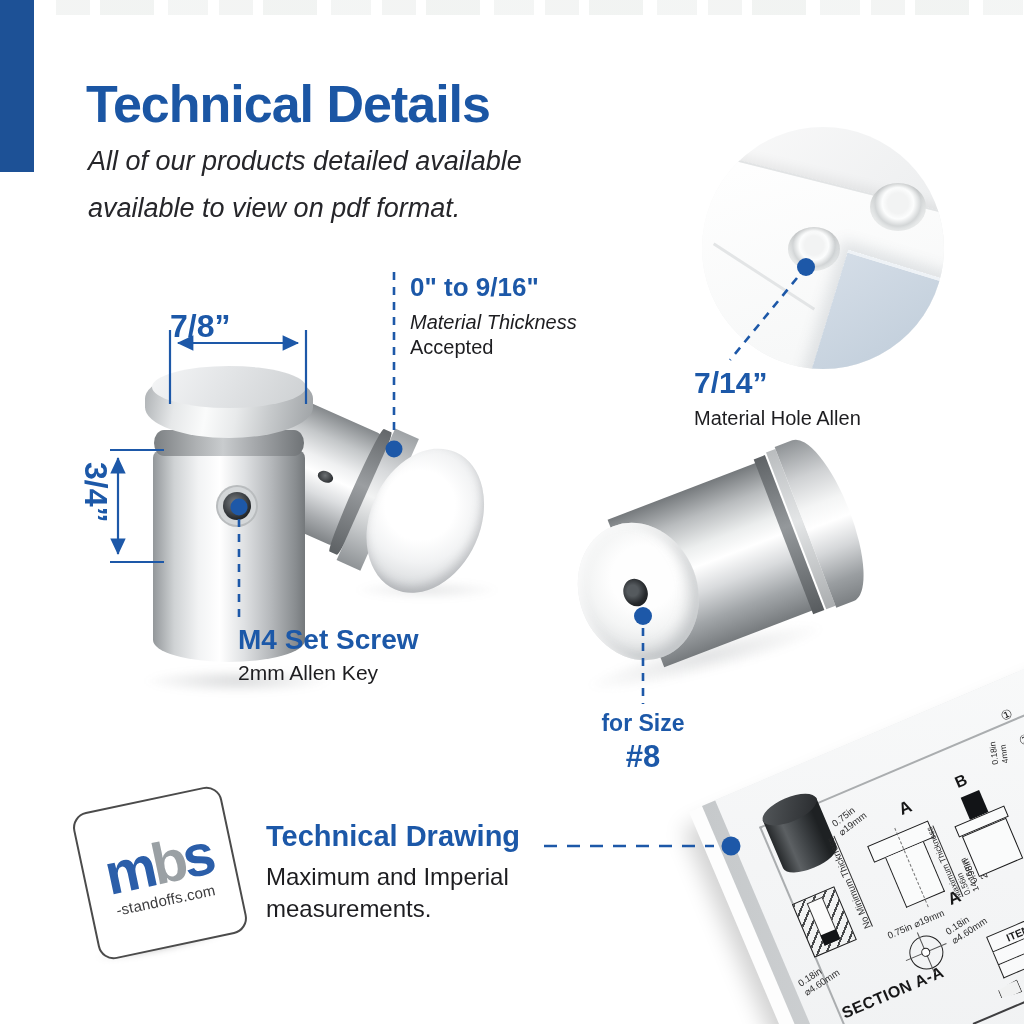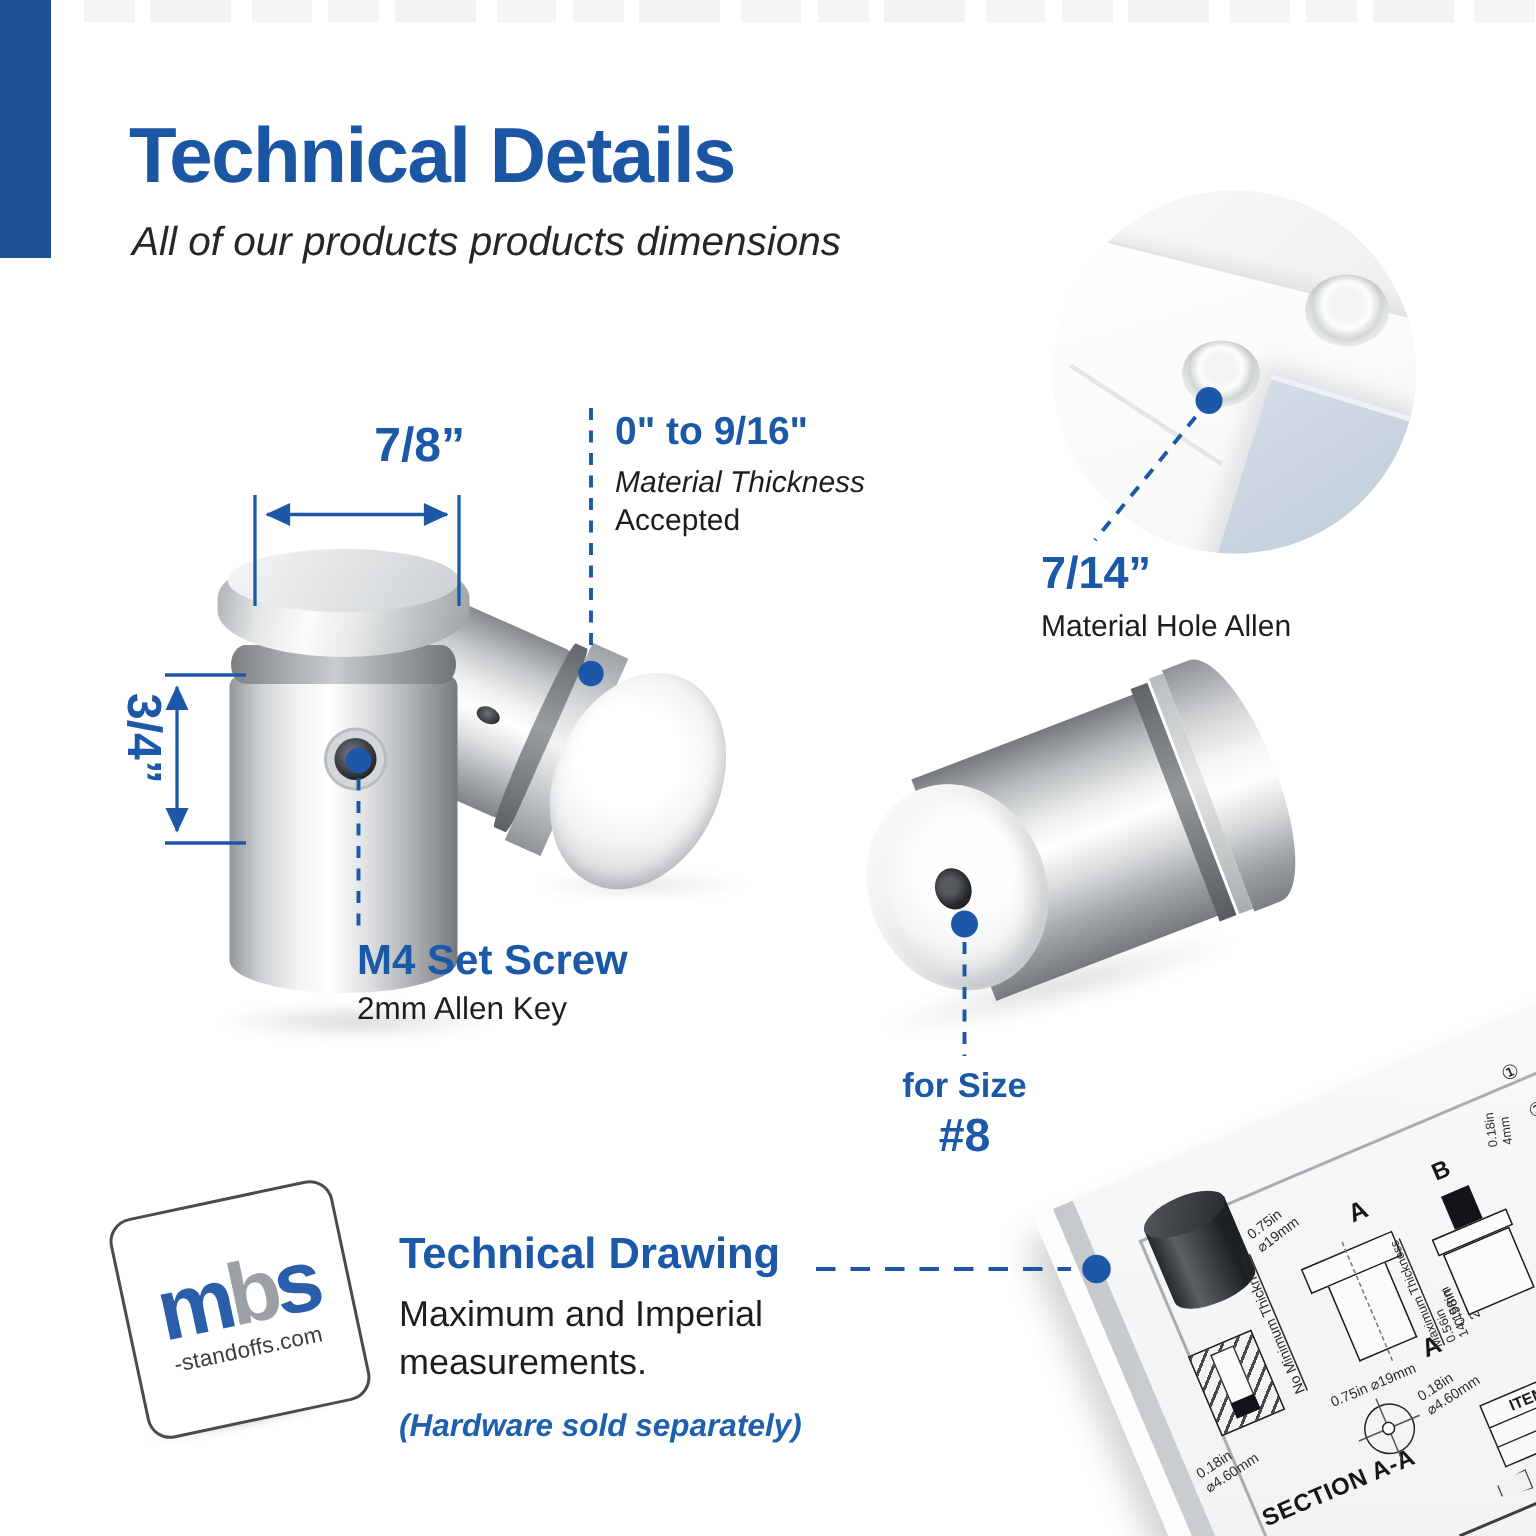--- a/index.html
+++ b/index.html
@@ -132,21 +132,22 @@
 </head>
 <body>
 
 <div class="canvas">
 
   <div class="abs top-strip"></div>
   <div class="abs left-bar"></div>
 
   <div class="abs title">Technical Details</div>
   <div class="abs subtitle">
-    <div>All of our products products dimensions</div>
+    <div>All of our products detailed available</div>
+    <div>available to view on pdf format.</div>
   </div>
 
   <div class="abs refl" style="left:140px;top:668px;width:195px;height:26px;z-index:3;background:radial-gradient(ellipse at center,rgba(90,95,100,.22),transparent 68%);"></div>
   <div class="abs refl" style="left:352px;top:580px;width:150px;height:20px;z-index:3;background:radial-gradient(ellipse at center,rgba(90,95,100,.15),transparent 68%);"></div>
   <div class="abs refl" style="left:578px;top:640px;width:255px;height:34px;z-index:3;transform:rotate(-14deg);background:radial-gradient(ellipse at center,rgba(90,95,100,.18),transparent 68%);"></div>
 
   <div class="abs standoff2">
     <div class="abs so2-body"></div>
     <div class="abs so2-screw"></div>
     <div class="abs so2-groove"></div>
@@ -172,21 +173,21 @@
   </div>
 
   <div class="abs circle-photo">
     <div class="abs cp-panel"></div>
     <div class="abs cp-seam"></div>
     <div class="abs cp-hole" style="left:86px;top:100px;width:52px;height:44px;"></div>
     <div class="abs cp-hole" style="left:168px;top:56px;width:56px;height:48px;"></div>
     <div class="abs cp-acrylic"></div>
   </div>
 
-  <div class="abs dim-label" style="left:170px;top:278px;width:140px;text-align:right;">7/8”</div>
+  <div class="abs dim-label" style="left:170px;top:308px;width:140px;text-align:left;">7/8”</div>
   <div class="abs dim-label rot90" style="left:114px;top:462px;">3/4”</div>
 
   <div class="abs" style="left:410px;top:272px;">
     <div class="ann-big">0" to 9/16"</div>
     <div class="ann-small" style="margin-top:7px;font-style:italic;">Material Thickness</div>
     <div class="ann-small">Accepted</div>
   </div>
 
   <div class="abs" style="left:694px;top:366px;z-index:30;">
     <div class="ann-big" style="font-size:30px;">7/14”</div>
@@ -206,21 +207,20 @@
   <div class="abs logo-shadow"></div>
   <div class="abs logo-tile">
     <div class="logo-word"><span class="lm">m</span><span class="lb">b</span><span class="ls">s</span></div>
     <div class="logo-domain">-standoffs.com</div>
   </div>
 
   <div class="abs" style="left:266px;top:820px;z-index:30;">
     <div class="fd-title">Technical Drawing</div>
     <div class="fd-body" style="margin-top:8px;">Maximum and Imperial</div>
     <div class="fd-body">measurements.</div>
-    <div class="fd-note" style="margin-top:14px;">(Hardware sold separately)</div>
   </div>
 
   <div class="abs sheet sheet-white"></div>
   <div class="abs sheet sheet-gray"></div>
   <div class="abs sheet paper">
     <div class="abs pframe"></div>
 
     <div class="abs" style="left:36px;top:26px;width:58px;height:78px;">
       <div class="abs p-cyl-body"></div>
       <div class="abs p-cyl-top"></div>

